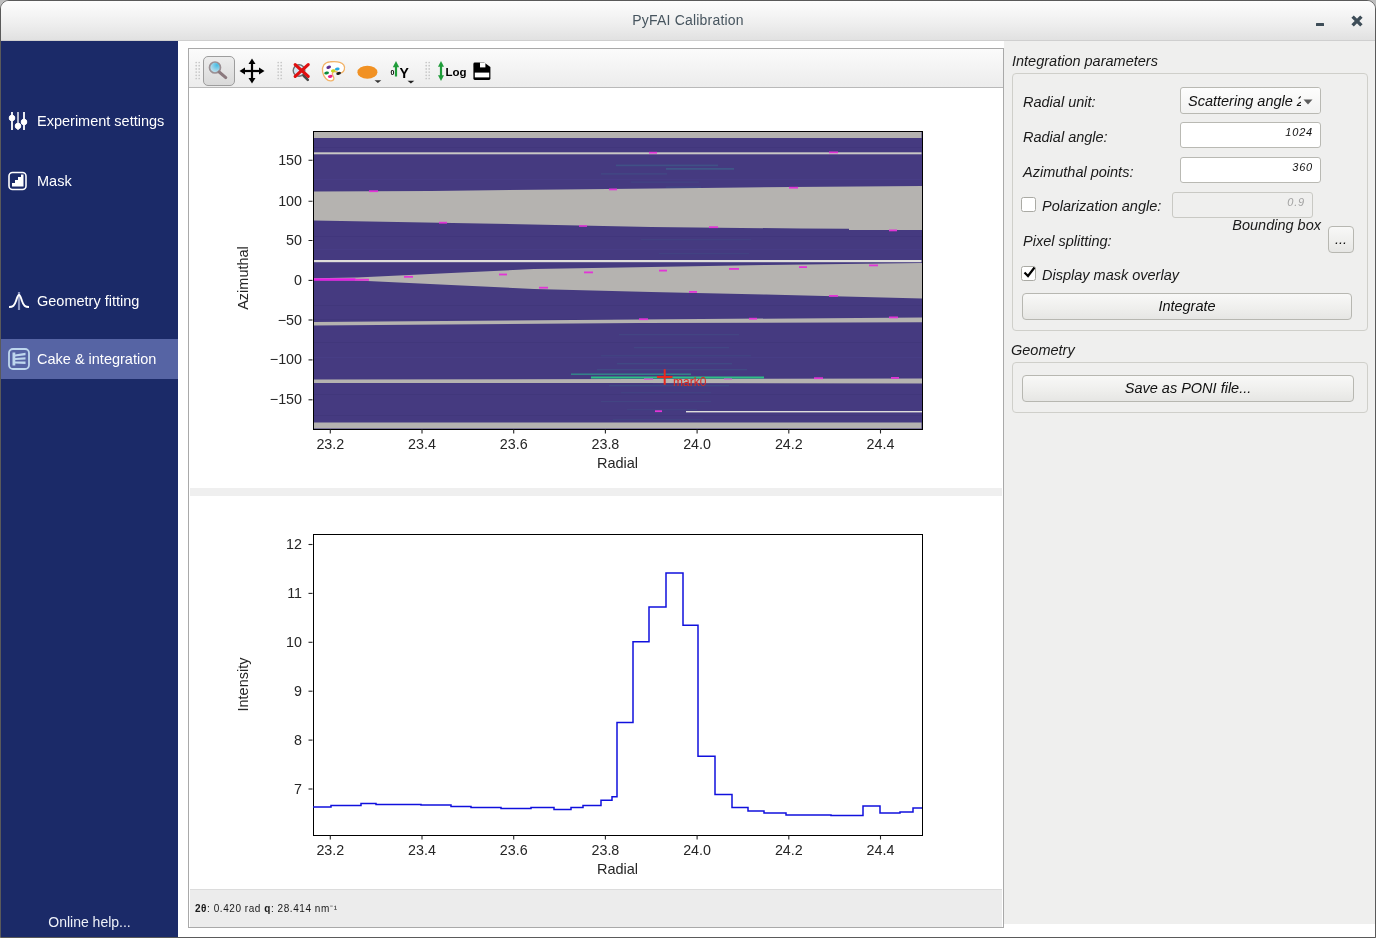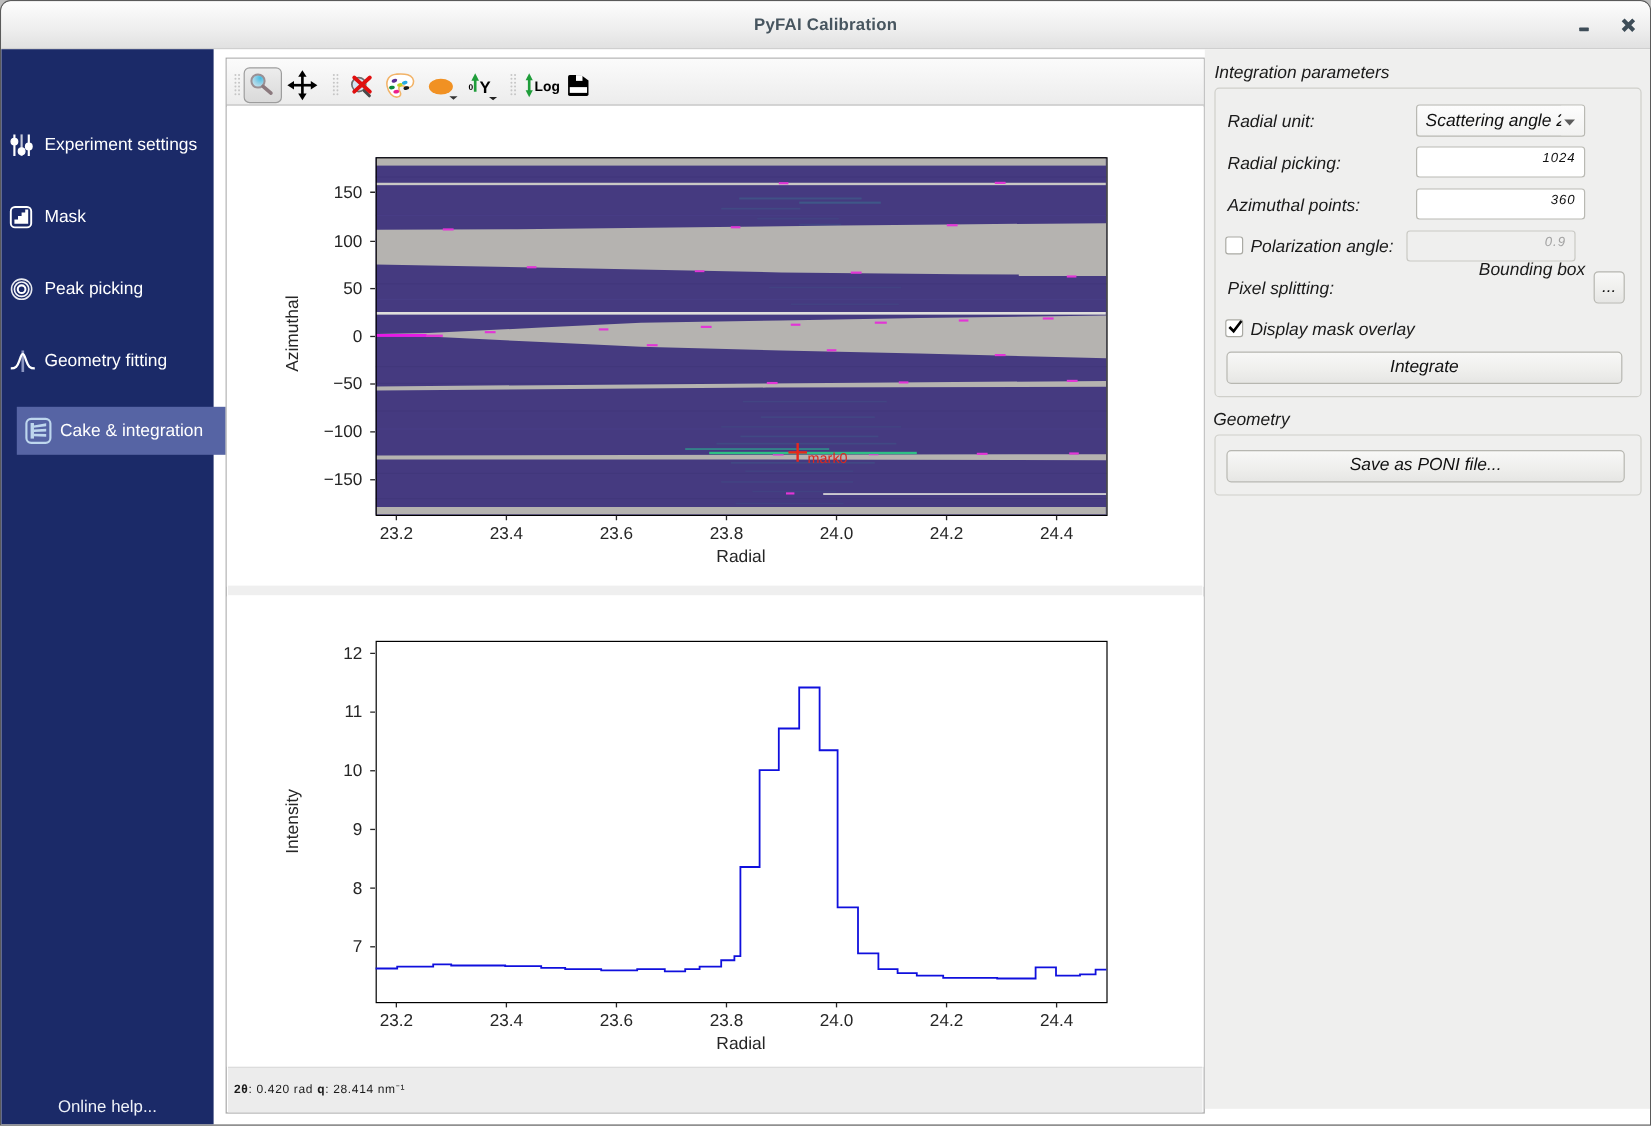--- a/index.html
+++ b/index.html
@@ -1,27 +1,27 @@
 <!DOCTYPE html>
 <html><head>
 <meta charset="utf-8">
 <style>
 * { margin:0; padding:0; box-sizing:border-box; }
 html,body { width:1376px; height:938px; background:#bdbdbd; font-family:"Liberation Sans", sans-serif; overflow:hidden; }
 #win { position:absolute; left:0; top:0; width:1376px; height:938px; background:#fff; border:1px solid #5a5a5a; border-radius:9px 9px 0 0; overflow:hidden; }
 
 #titlebar { position:absolute; left:0; top:0; width:100%; height:40px; background:linear-gradient(#fdfdfd,#eeeeee 60%,#e1e1e1); border-bottom:1px solid #cfcfcf; }
-#title { position:absolute; left:0; right:0; top:11px; text-align:center; font-size:14px; font-weight:bold; color:#47555f; letter-spacing:0.2px; }
+#title { position:absolute; left:0; right:0; top:11px; text-align:center; font-size:14px; font-weight:normal; color:#47555f; letter-spacing:0.2px; }
 #btnmin { position:absolute; left:1315px; top:21.5px; width:7.5px; height:3.5px; background:#3e4d58; border-radius:0.5px; }
 
 #sidebar { position:absolute; left:0; top:40px; width:177px; height:896px; background:#1b2a68; }
 .sitem { position:absolute; left:0; width:177px; height:40px; color:#fff; font-size:14.5px; }
 .sitem .lbl { position:absolute; left:36px; top:50%; transform:translateY(-50%); white-space:nowrap; }
 .sitem svg { position:absolute; left:6px; top:50%; transform:translateY(-50%); }
-.sel { background:#5664a4;margin-left:13px; }
+.sel { background:#5664a4; }
 #onlinehelp { position:absolute; left:0; width:177px; text-align:center; top:873px; color:#eef1f8; font-size:14px; }
 
 #panel { position:absolute; left:187px; top:47px; width:816px; height:880px; background:#fff; border:1px solid #a9a9a9; }
 #toolbar { position:absolute; left:0; top:0; width:814px; height:39px; background:linear-gradient(#fbfbfb,#ececec); border-bottom:1px solid #b9b9b9; }
 #splitter { position:absolute; left:1px; top:439px; width:812px; height:8px; background:#efefef; }
 #statusbar { position:absolute; left:1px; top:840px; width:812px; height:38px; background:#ececec; border-top:1px solid #dcdcdc; font-size:10px; color:#1a1a1a; line-height:38px; padding-left:5px; letter-spacing:0.55px; }
 
 #rpanel { position:absolute; left:1003px; top:40px; width:373px; height:883px; background:#efefee;font-style:italic; }
 .gbox { position:absolute; border:1px solid #cfcfca; border-radius:4px; }
 .glabel { position:absolute; font-size:14.5px; color:#1a1a1a; white-space:nowrap; }
@@ -55,30 +55,20 @@
         </g>
       </svg>
       <span class="lbl">Experiment settings</span>
     </div>
     <div class="sitem" style="top:120px">
       <svg width="22" height="24" viewBox="0 0 22 24">
         <rect x="2" y="3.5" width="17" height="17" rx="3.5" fill="none" stroke="#fff" stroke-width="1.6"></rect>
         <path d="M5 17.5 L5 14 L8 14 L8 11 L11 11 L11 8 L14 8 L14 5.5 L16.5 5.5 L16.5 17.5 Z" fill="#fff"></path>
       </svg>
       <span class="lbl">Mask</span>
-    </div>
-    <div class="sitem" style="top:180px">
-      <svg width="22" height="24" viewBox="0 0 22 24">
-        <g fill="none" stroke="#fff">
-          <circle cx="11" cy="12" r="3.2" stroke-width="1.7"></circle>
-          <circle cx="11" cy="12" r="6" stroke-width="1.4" opacity="0.95"></circle>
-          <circle cx="11" cy="12" r="8.4" stroke-width="1.3" opacity="0.9"></circle>
-        </g>
-      </svg>
-      <span class="lbl">Peak picking</span>
     </div>
     <div class="sitem" style="top:240px">
       <svg width="24" height="24" viewBox="0 0 24 24">
         <line x1="12" y1="3" x2="12" y2="21" stroke="#8b95c0" stroke-width="2.2"></line>
         <path d="M2 18 C6 18 7.5 16.5 9 12 C10.2 8.5 10.8 6 12 6 C13.2 6 13.8 8.5 15 12 C16.5 16.5 18 18 22 18" fill="none" stroke="#fff" stroke-width="1.9"></path>
       </svg>
       <span class="lbl">Geometry fitting</span>
     </div>
     <div class="sitem sel" style="top:298px">
       <svg width="24" height="24" viewBox="0 0 24 24">
@@ -350,21 +340,21 @@
       <text x="59" y="187.5" font-size="14.5" fill="#262626" text-anchor="middle" transform="rotate(-90 59 187.5)">Intensity</text>
     </svg>
     </div>
     <div id="statusbar"><b>2θ</b>: 0.420 rad <b>q</b>: 28.414 nm⁻¹</div>
   </div>
 
   <div id="rpanel">
     <div class="glabel" style="left:8px;top:12px">Integration parameters</div>
     <div class="gbox" style="left:8px;top:32px;width:356px;height:258px"></div>
     <div class="flabel" style="left:19px;top:53px">Radial unit:</div>
-    <div class="flabel" style="left:19px;top:88px">Radial picking:</div>
+    <div class="flabel" style="left:19px;top:88px">Radial angle:</div>
     <div class="flabel" style="left:19px;top:123px">Azimuthal points:</div>
     <div class="cb" style="left:17px;top:156px"></div>
     <div class="flabel" style="left:38px;top:157px">Polarization angle:</div>
     <div class="flabel" style="left:19px;top:192px">Pixel splitting:</div>
     <div class="flabel" style="left:0px;top:176px;width:317px;text-align:right">Bounding box</div>
     <div class="btn" style="left:324px;top:185px;width:26px;height:27px;line-height:24px">...</div>
     <div class="cb" style="left:17px;top:225px"></div>
     <svg style="position:absolute;left:17px;top:223px" width="17" height="17" viewBox="0 0 17 17">
         <path d="M3.5 8.5 L7 12 L13.5 3.5" fill="none" stroke="#000" stroke-width="2.2"></path>
       </svg>

